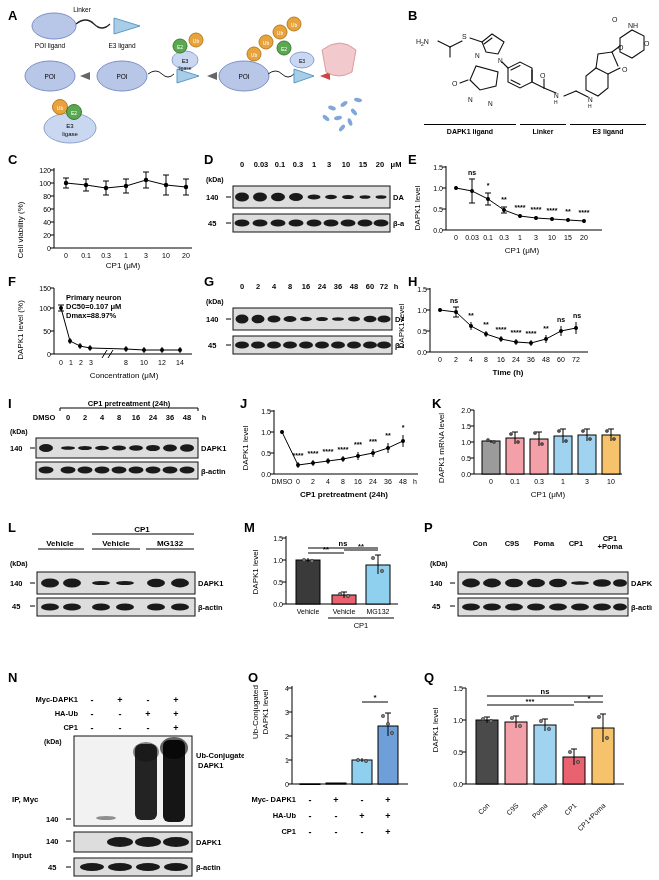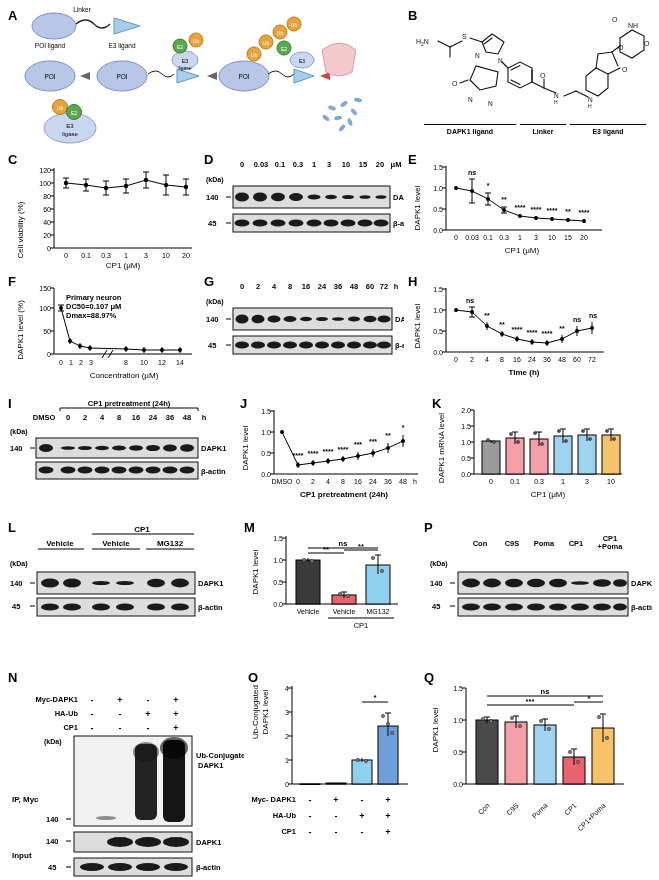--- a/index.html
+++ b/index.html
@@ -435,21 +435,21 @@
         <ellipse cx="150" cy="65" rx="7" ry="3.6"></ellipse>
       <ellipse cx="166" cy="65" rx="7" ry="3.6"></ellipse>
         <ellipse cx="180" cy="65" rx="7" ry="3.6"></ellipse>
     </g>
     <text x="191" y="42" font-size="7.5" font-weight="bold">DAPK1</text>
     <text x="191" y="68" font-size="7.5" font-weight="bold">β-actin</text>
   </svg>
 </div>
 
 <div class="panel-letter" style="left:408px;top:274px;">H</div>
-<div class="fig" style="left:412px;top:280px;width:200px;height:112px;">
+<div class="fig" style="left:396px;top:280px;width:200px;height:112px;">
   <svg width="200" height="112" viewBox="0 0 200 112" font-family="Liberation Sans">
     <text x="8" y="46" font-size="8" transform="rotate(-90 8 46)" text-anchor="middle">DAPK1 level</text>
     <line x1="34" y1="8" x2="34" y2="72" stroke="#000"></line>
     <line x1="34" y1="72" x2="192" y2="72" stroke="#000"></line>
     <g font-size="7" text-anchor="end">
       <text x="31" y="75">0.0</text>
         <line x1="30" y1="72" x2="34" y2="72" stroke="#000"></line>
       <text x="31" y="54">0.5</text>
         <line x1="30" y1="51" x2="34" y2="51" stroke="#000"></line>
       <text x="31" y="33">1.0</text>

